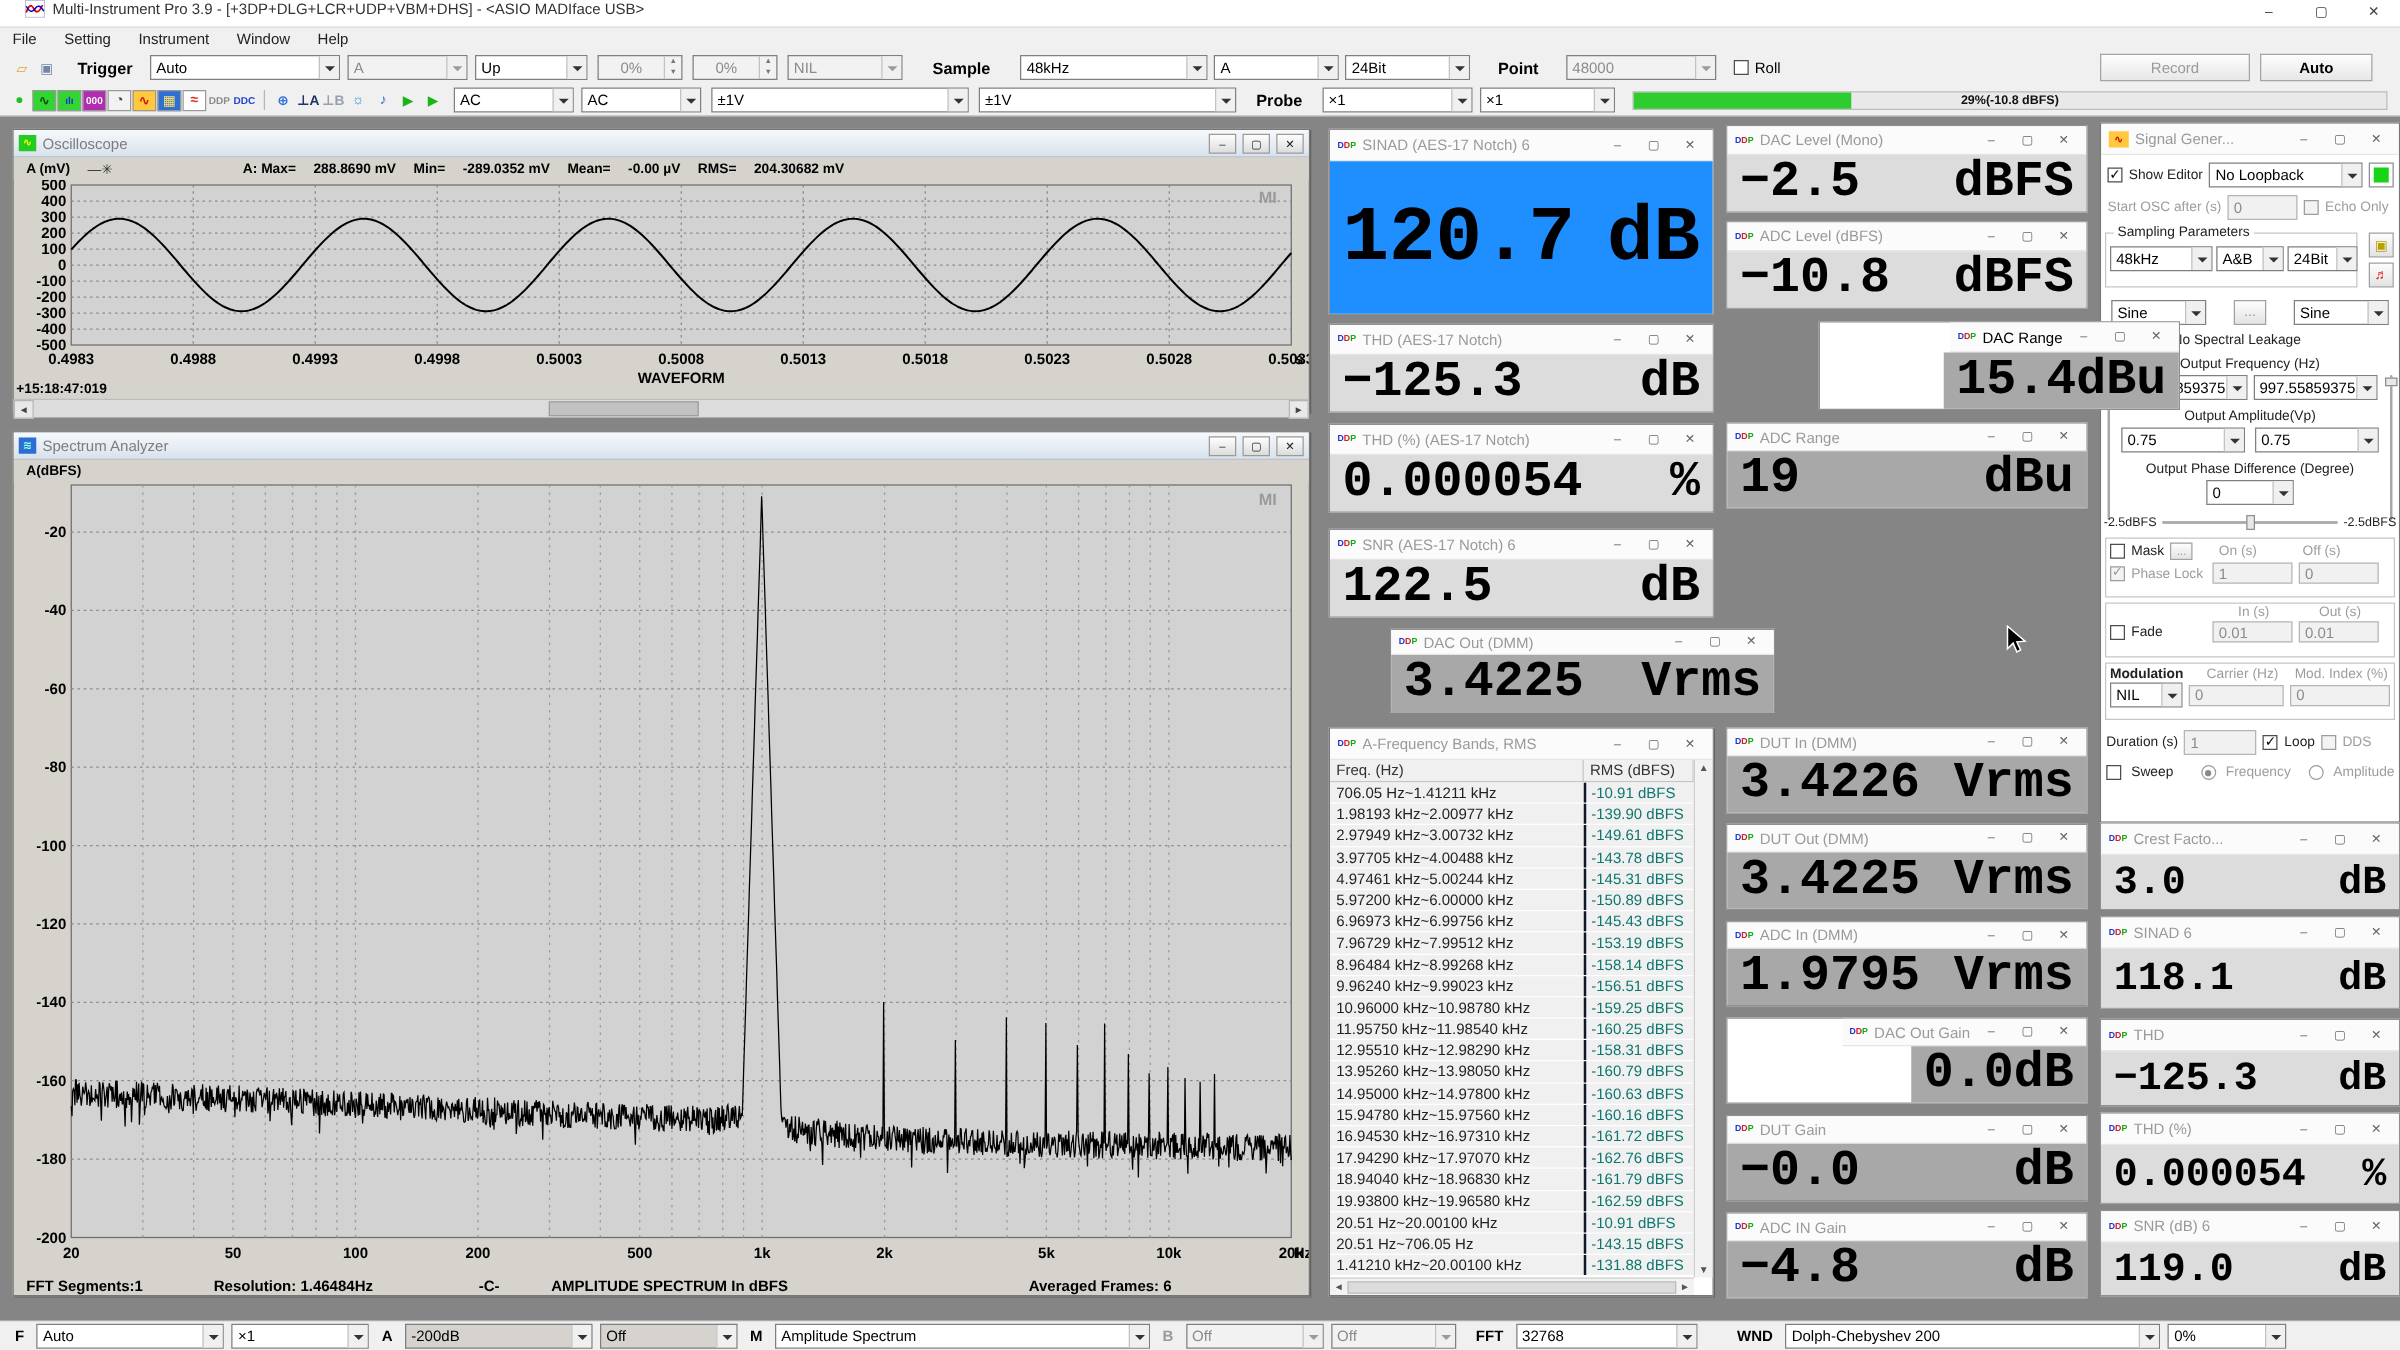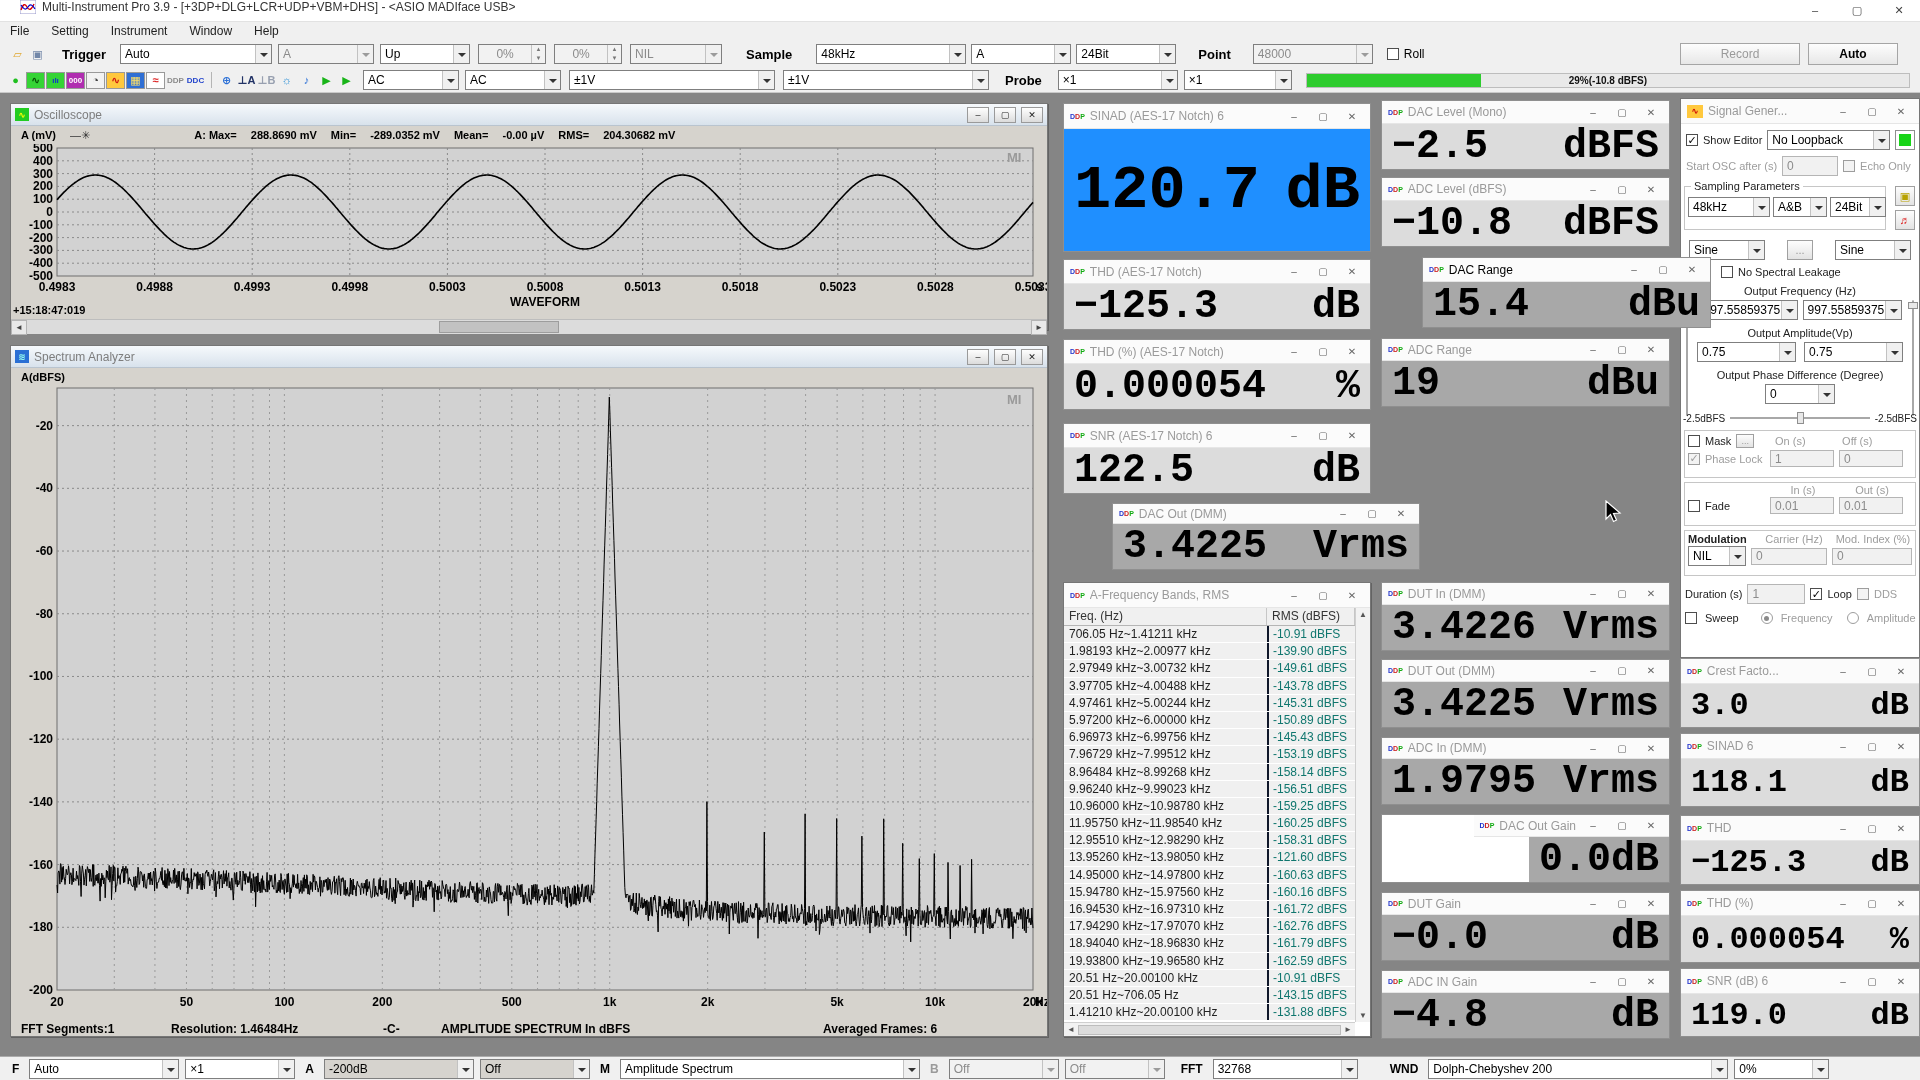--- a/index.html
+++ b/index.html
@@ -457,21 +457,21 @@
       <div class="ftr">
         <span class="c1">11.95750 kHz~11.98540 kHz</span>
         <span class="c2">-160.25 dBFS</span>
       </div>
       <div class="ftr">
         <span class="c1">12.95510 kHz~12.98290 kHz</span>
         <span class="c2">-158.31 dBFS</span>
       </div>
       <div class="ftr">
         <span class="c1">13.95260 kHz~13.98050 kHz</span>
-        <span class="c2">-121.60 dBFS</span>
+        <span class="c2">-160.79 dBFS</span>
       </div>
       <div class="ftr">
         <span class="c1">14.95000 kHz~14.97800 kHz</span>
         <span class="c2">-160.63 dBFS</span>
       </div>
       <div class="ftr">
         <span class="c1">15.94780 kHz~15.97560 kHz</span>
         <span class="c2">-160.16 dBFS</span>
       </div>
       <div class="ftr">
@@ -824,21 +824,21 @@
       <span class="mt">ADC Level (dBFS)</span>
       <span class="mb">–</span>
       <span class="mb">▢</span>
       <span class="mb">✕</span>
     </div>
     <div class="m-val light">
       <span>−10.8</span>
       <span>dBFS</span>
     </div>
   </div>
-<div class="meter fs1" style="left: 1422px; top: 257px; width: 289px; height: 71px;">
+<div class="meter fs1" style="left: 1455px; top: 257px; width: 289px; height: 71px; align-items: flex-end;">
     <div class="m-head active">
       <span class="ddp"><i>D</i><i>D</i><i>P</i></span>
       <span class="mt">DAC Range</span>
       <span class="mb">–</span>
       <span class="mb">▢</span>
       <span class="mb">✕</span>
     </div>
     <div class="m-val dark">
       <span>15.4</span>
       <span>dBu</span>

